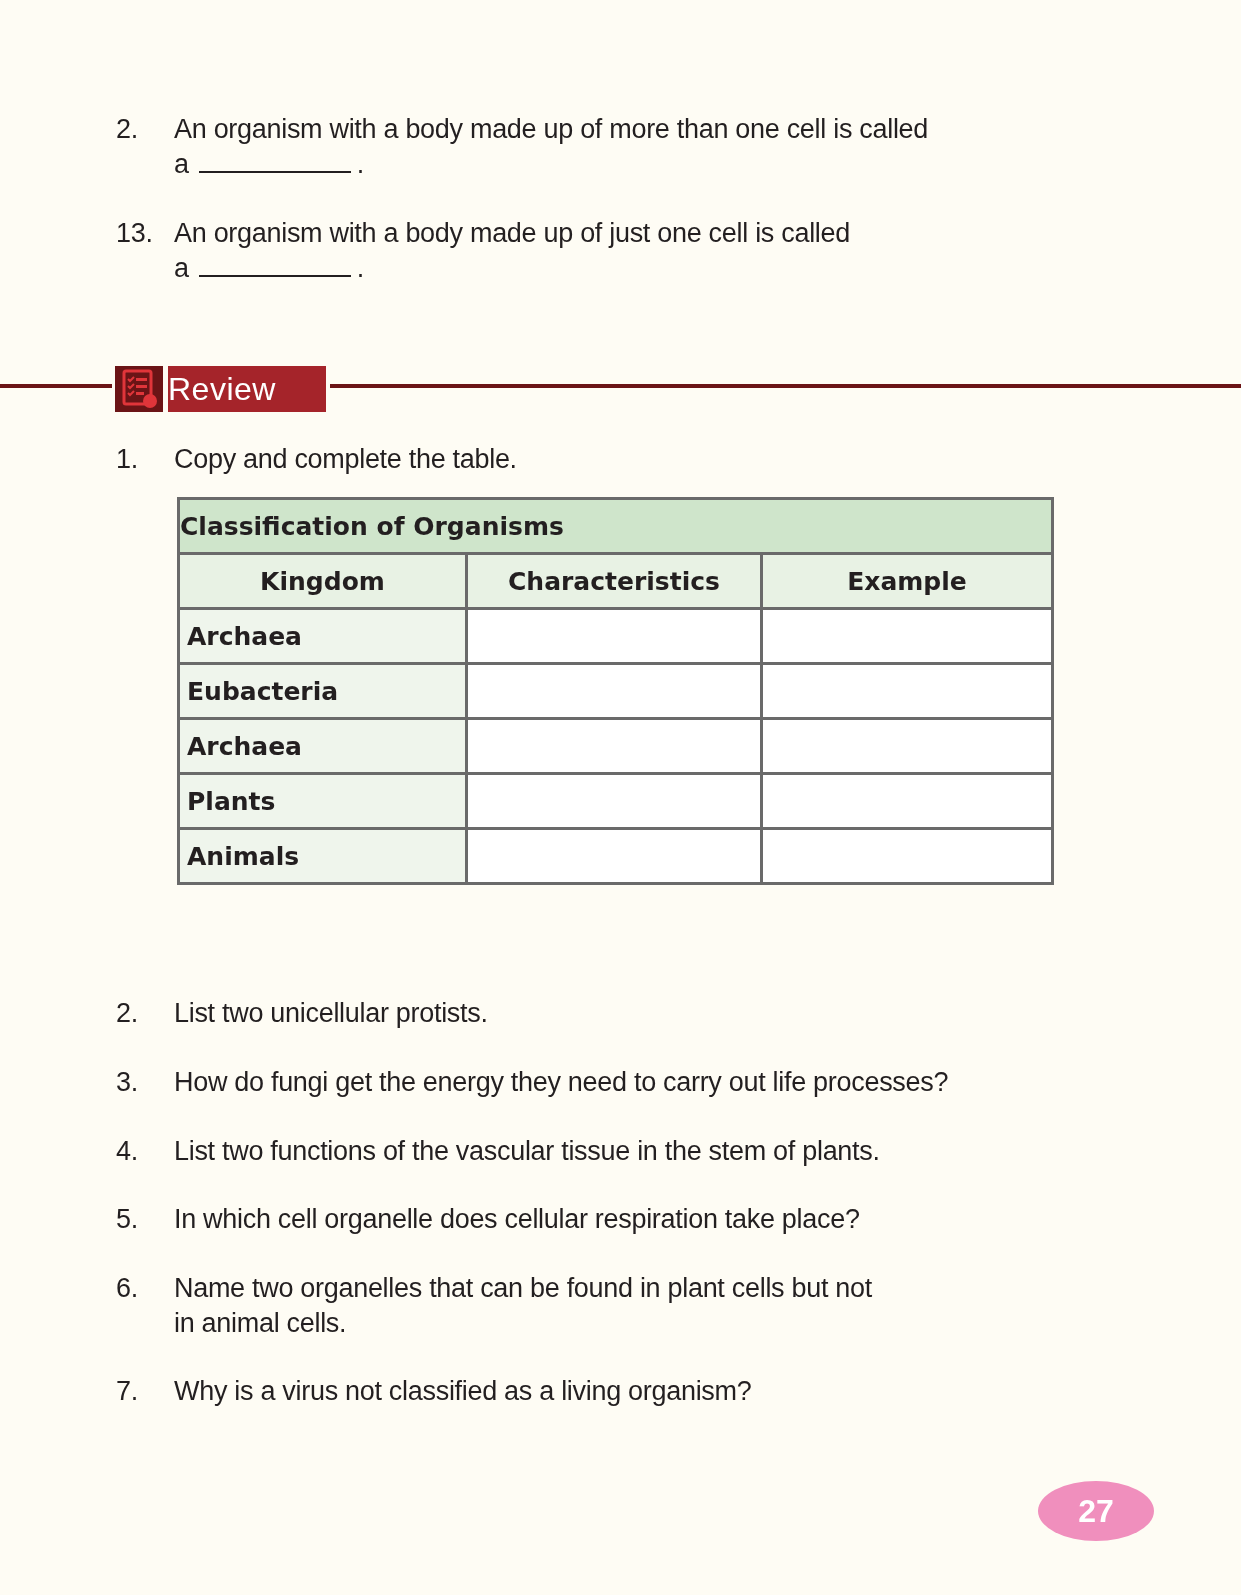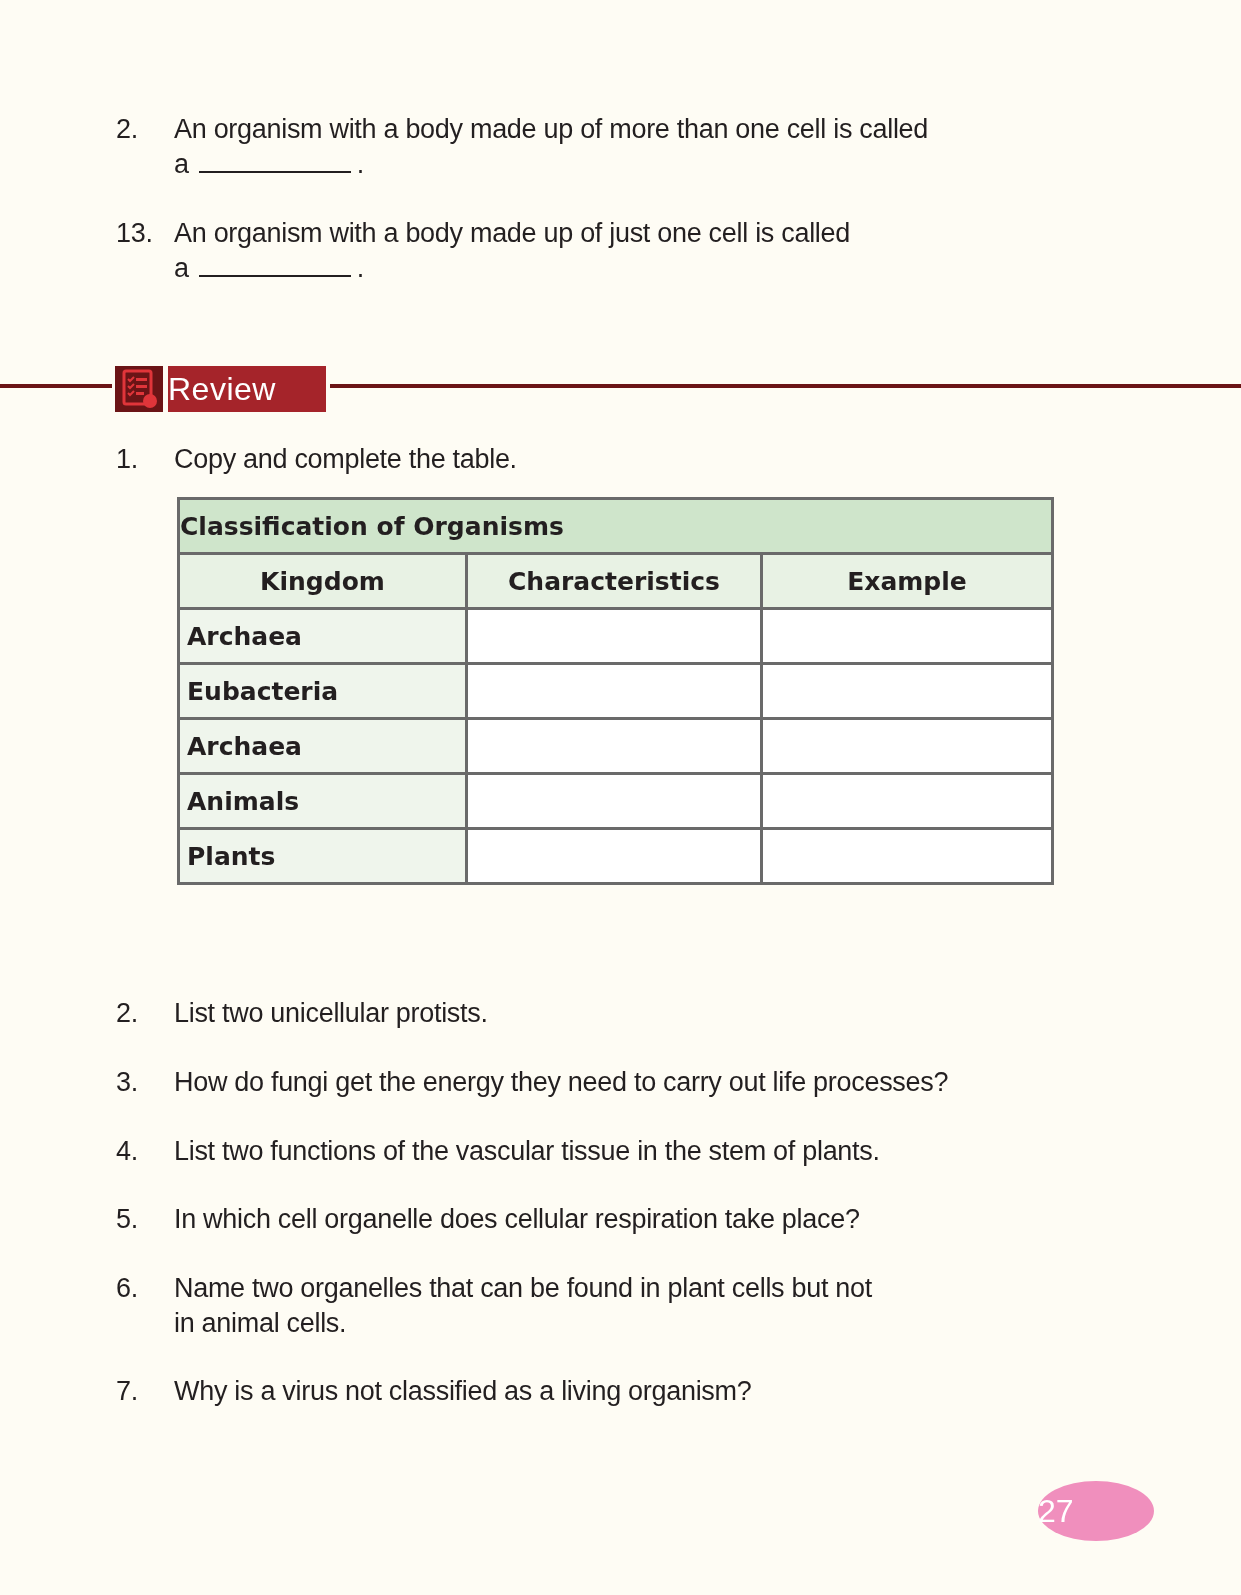--- a/index.html
+++ b/index.html
@@ -83,21 +83,22 @@
     table.cls td.blank { background: #ffffff; }
     .page-num {
       position: absolute;
       left: 1038px; top: 1481px;
       width: 116px; height: 60px;
       border-radius: 50%;
       background: #f08fbd;
       color: #ffffff;
       font-size: 32px;
       line-height: 60px;
-      font-weight: 400;
+      text-align: center;
+      font-weight: 700;
     }
   </style>
 </head>
 <body>
 
 <div class="q" style="top:112px;">
   <span class="num">2.</span>
   <span class="txt">An organism with a body made up of more than one cell is called</span>
   <span class="txt" style="top:35px;"><span>a</span><span class="blank-line"></span><span>.</span></span>
 </div>
@@ -148,26 +149,26 @@
     <td class="kingdom">Eubacteria</td>
     <td class="blank"></td>
     <td class="blank"></td>
   </tr>
   <tr>
     <td class="kingdom">Archaea</td>
     <td class="blank"></td>
     <td class="blank"></td>
   </tr>
   <tr>
-    <td class="kingdom">Animals</td>
+    <td class="kingdom">Plants</td>
     <td class="blank"></td>
     <td class="blank"></td>
   </tr>
   <tr>
-    <td class="kingdom">Plants</td>
+    <td class="kingdom">Animals</td>
     <td class="blank"></td>
     <td class="blank"></td>
   </tr>
 </tbody>
   </table>
 
 <div class="q" style="top:996px;">
   <span class="num">2.</span>
   <span class="txt">List two unicellular protists.</span>
 </div>

